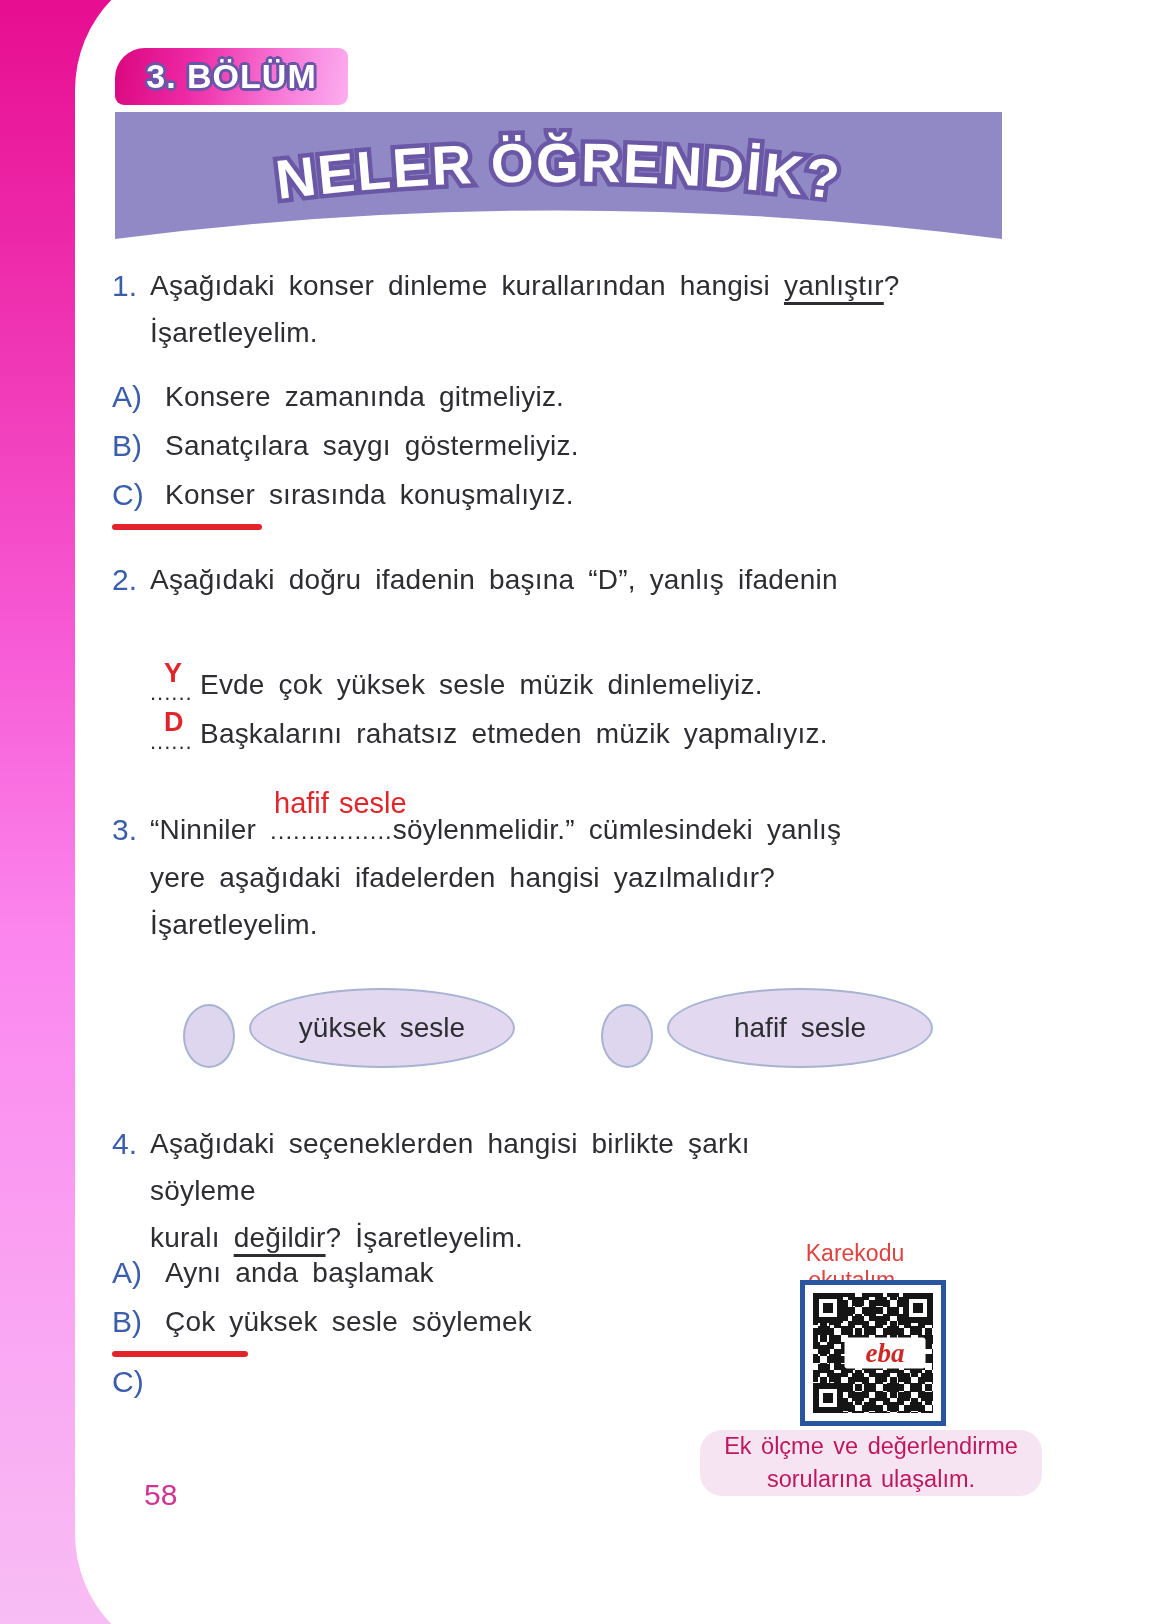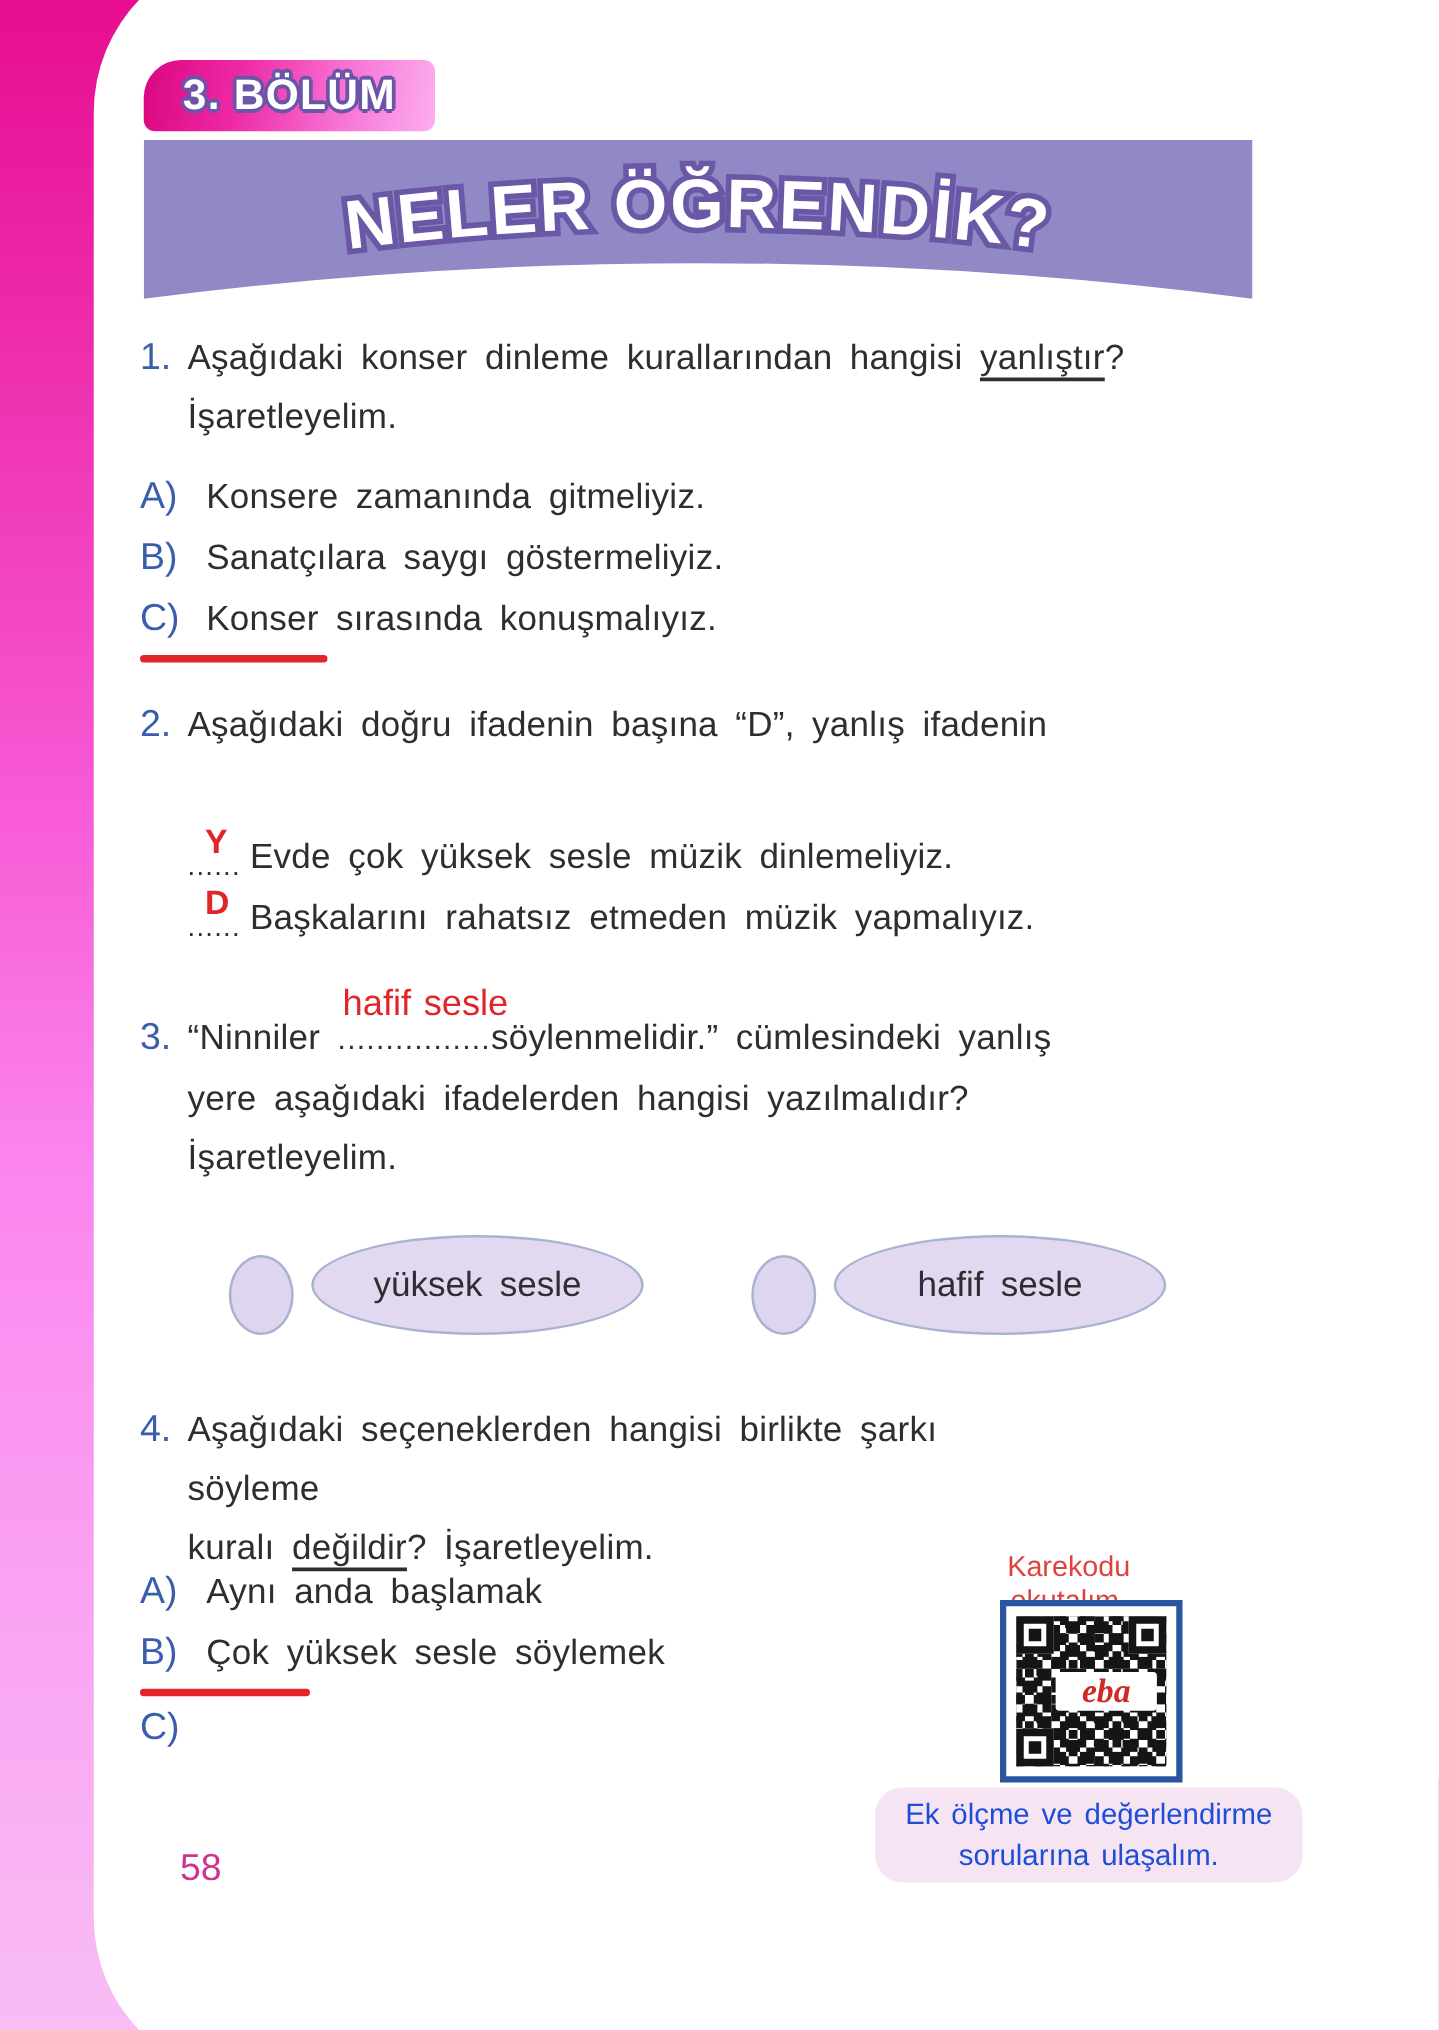--- a/index.html
+++ b/index.html
@@ -59,23 +59,23 @@
       repeating-conic-gradient(#151515 0% 25%, transparent 0% 50%),
       repeating-conic-gradient(#151515 0% 25%, transparent 0% 50%);
     background-position:0 0, 5px 4px; background-size:14px 14px, 23px 19px; }
   .finder { position:absolute; width:30px; height:30px; border:6px solid #151515; background:#fff; }
   .finder::after { content:""; position:absolute; inset:4px; background:#151515; }
   .f-tl { left:0; top:0; } .f-tr { right:0; top:0; } .f-bl { left:0; bottom:0; }
   .eba { position:absolute; left:50%; top:50%; transform:translate(-50%,-50%);
          background:#fff; color:#cd2a26; font-family:"Liberation Serif", serif;
          font-style:italic; font-weight:bold; font-size:27px; padding:0 21px; border-radius:3px;margin-left:12px; }
   
-  .note-box { position:absolute; left:700px; top:1430px; width:342px; height:76px;
+  .note-box { position:absolute; left:700px; top:1430px; width:342px; height:66px;
               background:#f7e4f3; border-radius:22px; display:flex; align-items:center; justify-content:center;
-              text-align:center; font-size:23.5px; line-height:33px; color:#1d4ed8; padding:6px 22px; word-spacing:3px; }
+              text-align:center; font-size:23.5px; line-height:33px; color:#be185d; padding:6px 22px; word-spacing:3px; }
   .page-num { position:absolute; left:144px; top:1478px; color:#cf3590; font-size:30px;text-align:center; }
 </style>
 </head>
 <body>
 
 <div class="page">
   <div class="white-panel"></div>
 
   <div class="badge">
     <span>3. BÖLÜM</span>

